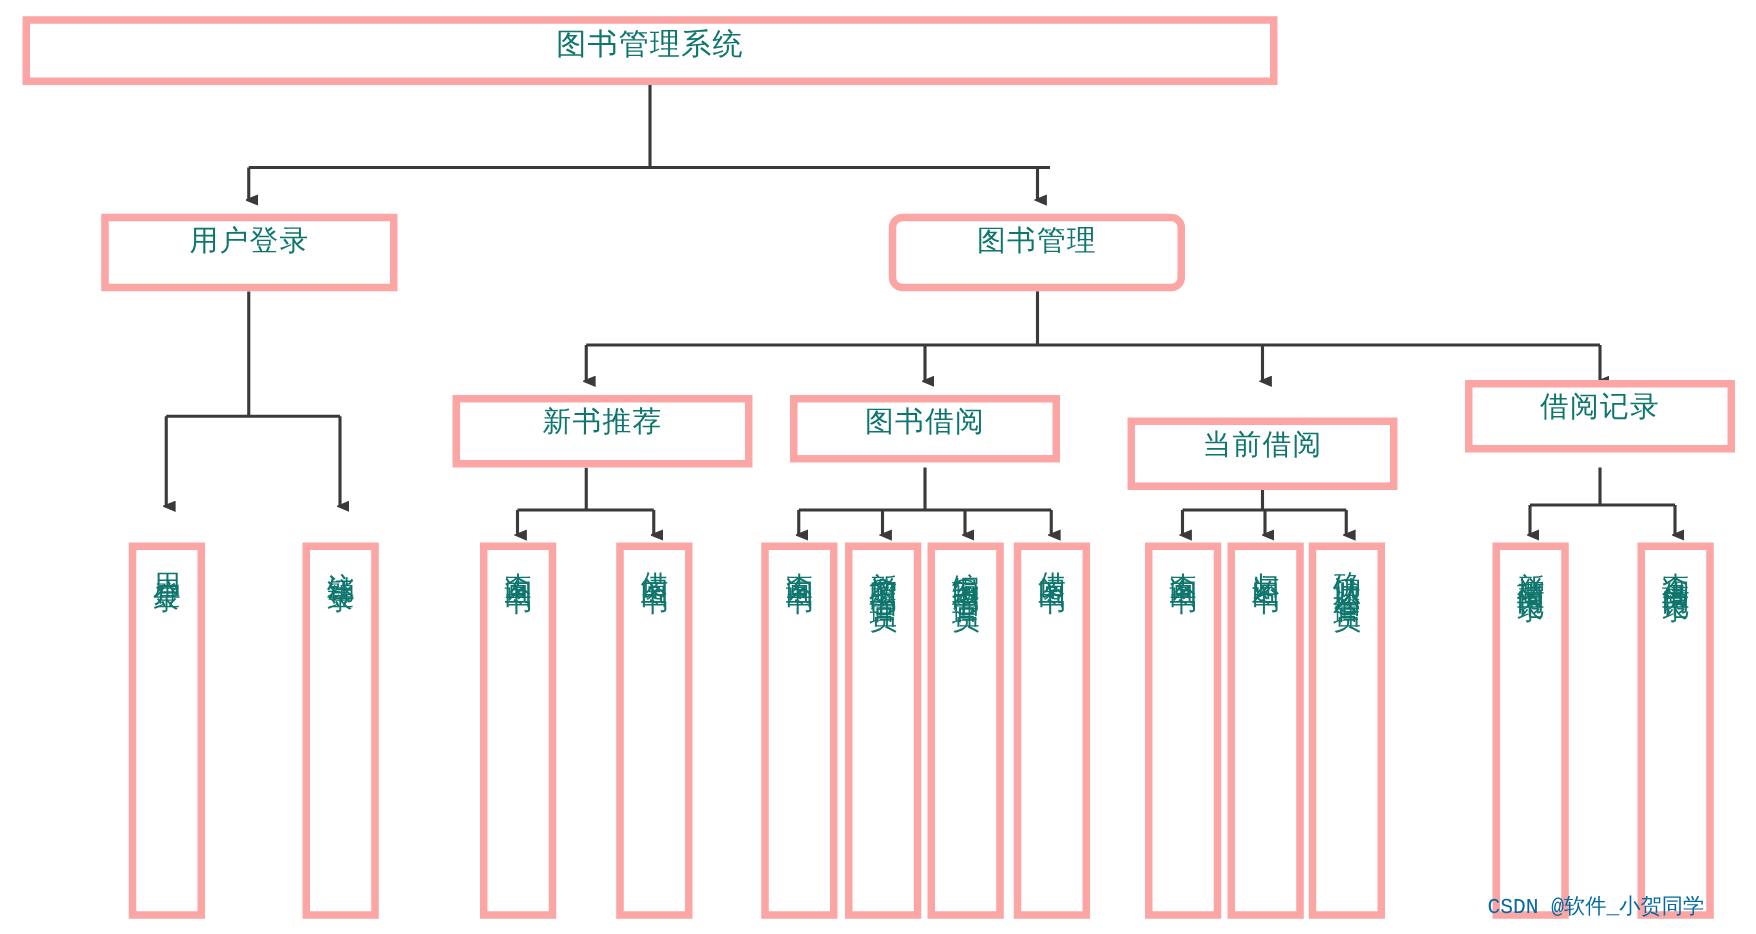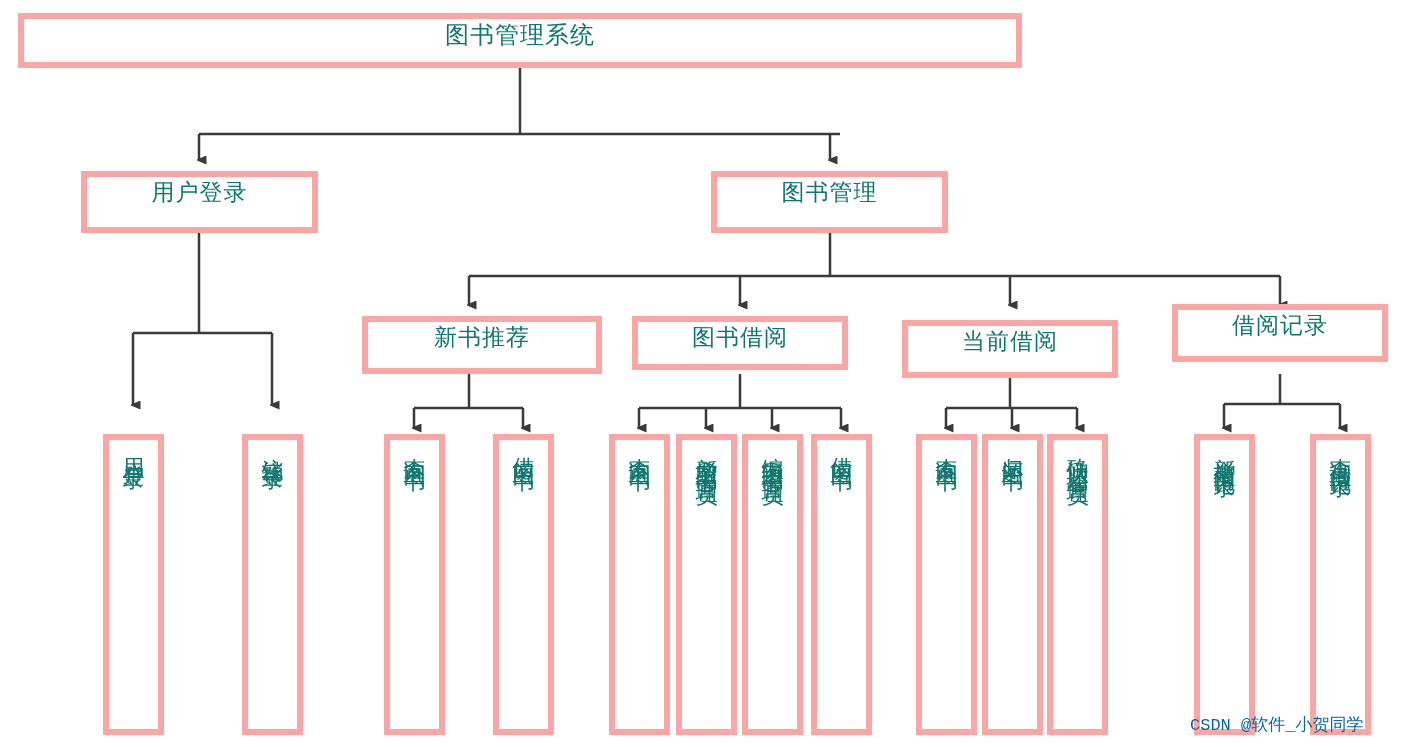--- a/index.html
+++ b/index.html
@@ -118,31 +118,31 @@
     </g>
   </svg>
 
   <div class="node node-h root" style="left:18px; top:13px; width:1004px; height:55px;">
     <span>图书管理系统</span>
   </div>
 
   <div class="node node-h" style="left:81px; top:171px; width:237px; height:62px;">
     <span>用户登录</span>
   </div>
-  <div class="node node-h" style="left:711px; top:171px; width:237px; height:62px;">
+  <div class="node node-h" style="left:711px; top:171px; width:237px; height:62px;border-radius:11px;">
     <span>图书管理</span>
   </div>
 
   <div class="node node-h" style="left:362px; top:316px; width:240px; height:58px;">
     <span>新书推荐</span>
   </div>
   <div class="node node-h" style="left:632px; top:316px; width:216px; height:54px;">
     <span>图书借阅</span>
   </div>
-  <div class="node node-h" style="left:902px; top:320px; width:216px; height:58px;">
+  <div class="node node-h" style="left:902px; top:334px; width:216px; height:58px;">
     <span>当前借阅</span>
   </div>
   <div class="node node-h" style="left:1172px; top:304px; width:216px; height:58px;">
     <span>借阅记录</span>
   </div>
 
   <div class="node node-v" style="left:103px; top:434px; width:61px; height:301px;">
     <span class="vtext">用户登录</span>
   </div>
   <div class="node node-v" style="left:242px; top:434px; width:61px; height:301px;">

